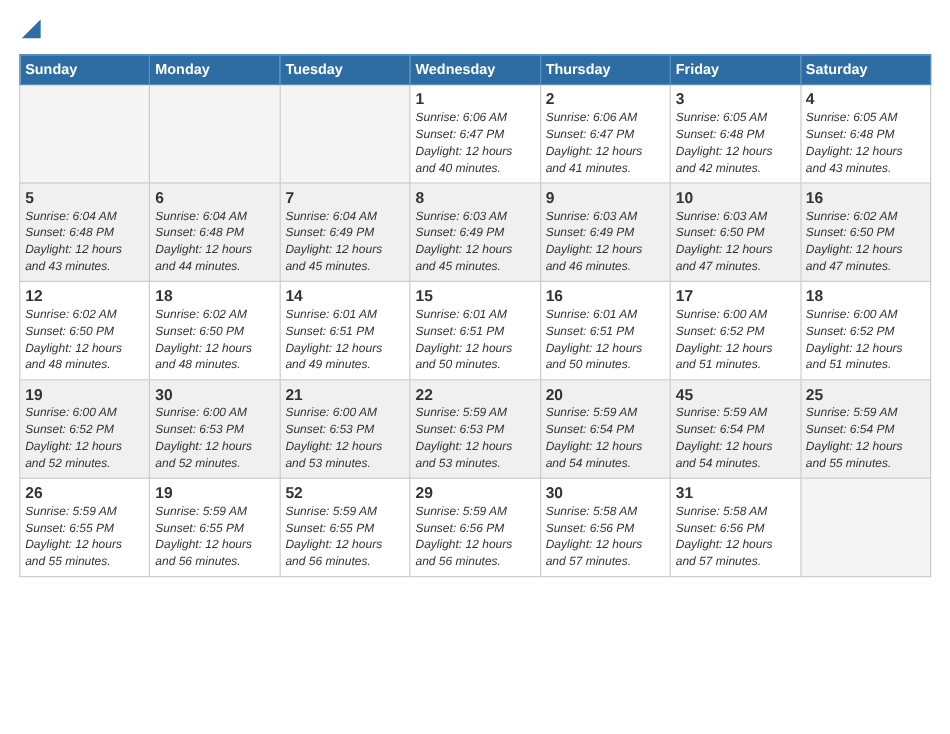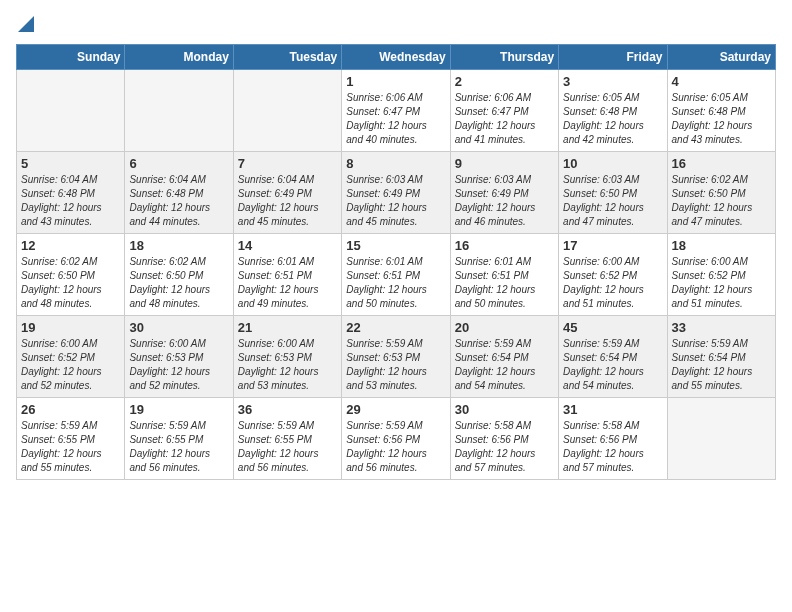--- a/index.html
+++ b/index.html
@@ -40,21 +40,21 @@
     .calendar {
       width: 100%;
       border-collapse: collapse;
     }
     .calendar th {
       background: #2e6da4;
       color: #fff;
       font-size: 12px;
       font-weight: bold;
       padding: 5px 4px;
-      text-align: right;
+      text-align: left;
       border: 1px solid #5a8fc0;
     }
     .calendar td {
       border: 1px solid #ccc;
       vertical-align: top;
       padding: 4px;
       width: 108px;
       min-height: 80px;
       font-size: 10px;
       color: #333;
@@ -214,35 +214,35 @@
         </td>
         <td>
           <div class="day-num">20</div>
           <div class="day-info">Sunrise: 5:59 AM<br>Sunset: 6:54 PM<br>Daylight: 12 hours and 54 minutes.</div>
         </td>
         <td>
           <div class="day-num">45</div>
           <div class="day-info">Sunrise: 5:59 AM<br>Sunset: 6:54 PM<br>Daylight: 12 hours and 54 minutes.</div>
         </td>
         <td>
-          <div class="day-num">33</div>
+          <div class="day-num">25</div>
           <div class="day-info">Sunrise: 5:59 AM<br>Sunset: 6:54 PM<br>Daylight: 12 hours and 55 minutes.</div>
         </td>
       </tr>
       <tr>
         <td>
           <div class="day-num">26</div>
           <div class="day-info">Sunrise: 5:59 AM<br>Sunset: 6:55 PM<br>Daylight: 12 hours and 55 minutes.</div>
         </td>
         <td>
           <div class="day-num">19</div>
           <div class="day-info">Sunrise: 5:59 AM<br>Sunset: 6:55 PM<br>Daylight: 12 hours and 56 minutes.</div>
         </td>
         <td>
-          <div class="day-num">36</div>
+          <div class="day-num">52</div>
           <div class="day-info">Sunrise: 5:59 AM<br>Sunset: 6:55 PM<br>Daylight: 12 hours and 56 minutes.</div>
         </td>
         <td>
           <div class="day-num">29</div>
           <div class="day-info">Sunrise: 5:59 AM<br>Sunset: 6:56 PM<br>Daylight: 12 hours and 56 minutes.</div>
         </td>
         <td>
           <div class="day-num">30</div>
           <div class="day-info">Sunrise: 5:58 AM<br>Sunset: 6:56 PM<br>Daylight: 12 hours and 57 minutes.</div>
         </td>

